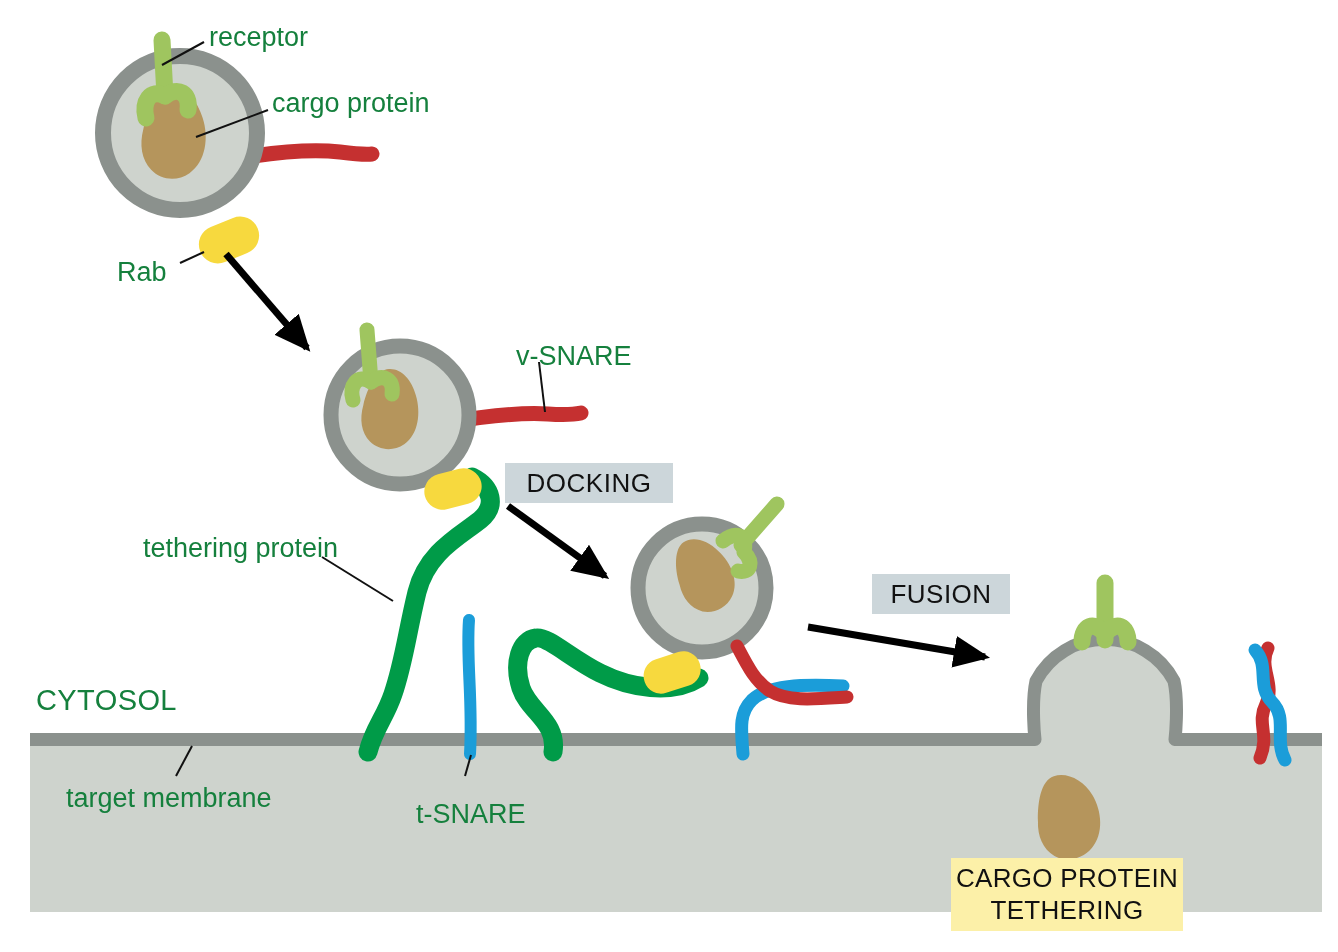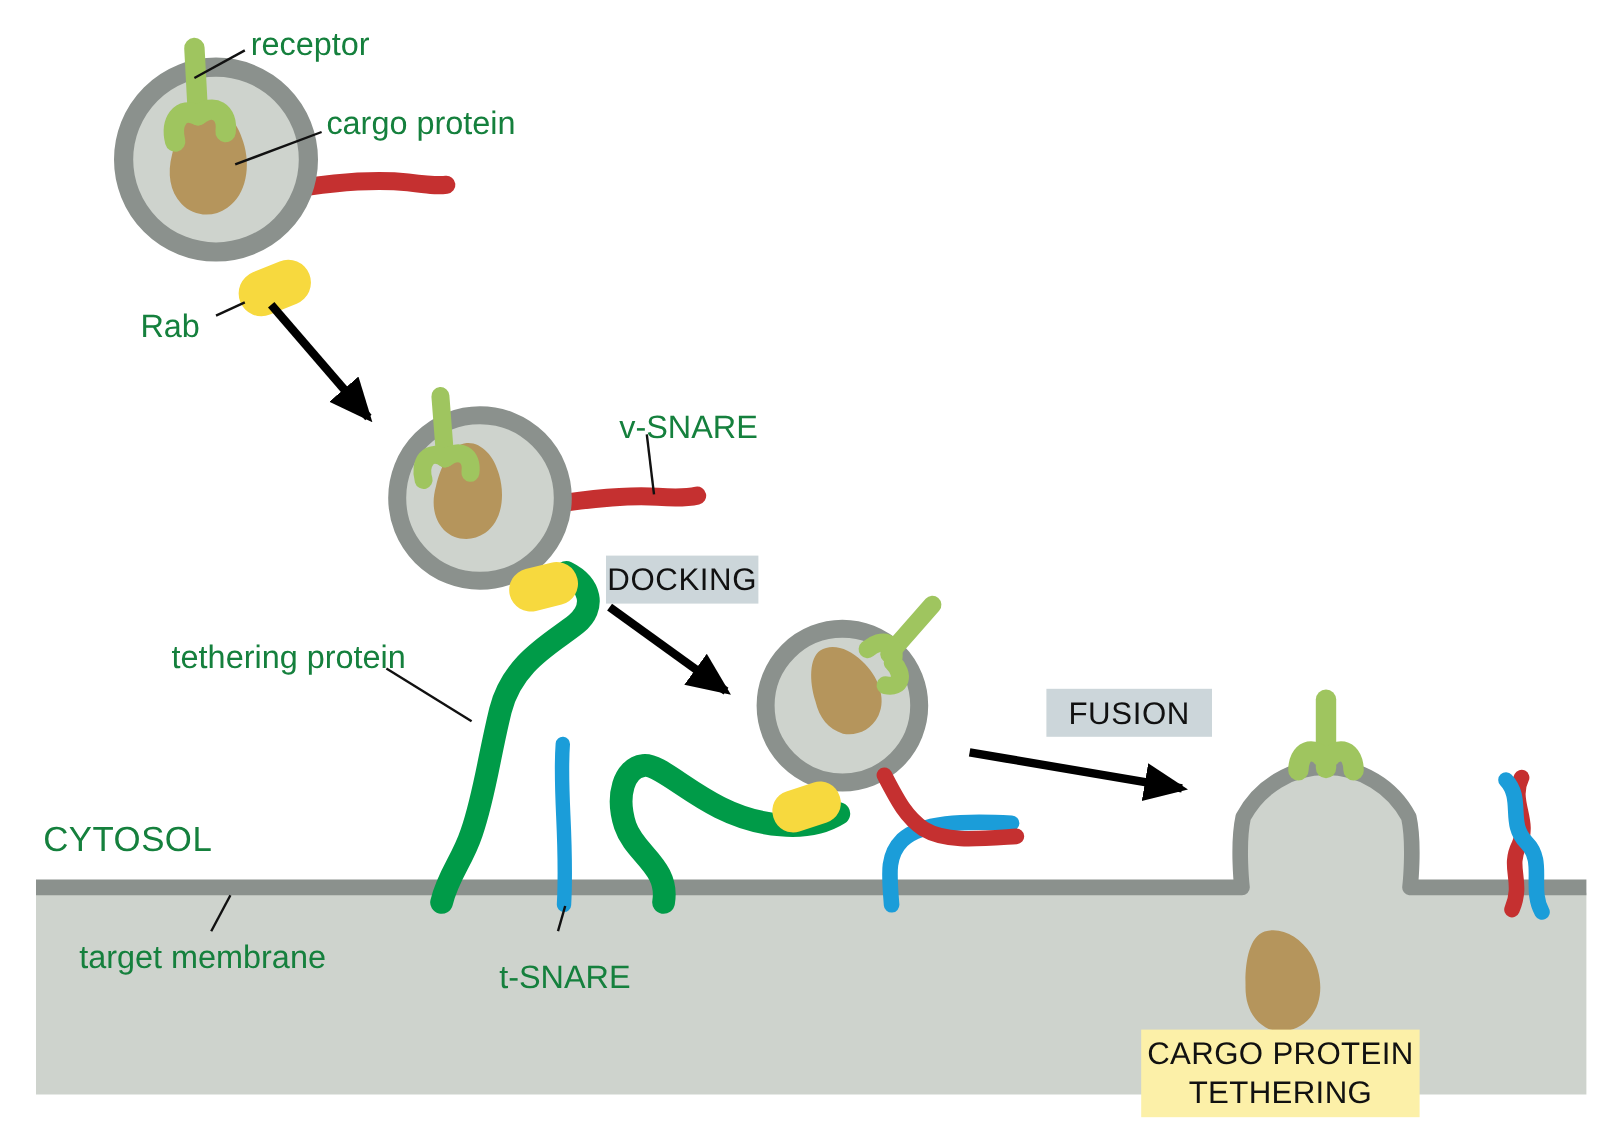--- a/index.html
+++ b/index.html
@@ -205,21 +205,21 @@
       <line x1="268" y1="110" x2="196" y2="137"></line>
       <line x1="180" y1="263" x2="204" y2="252"></line>
       <line x1="539" y1="362" x2="545" y2="412"></line>
       <line x1="322" y1="557" x2="393" y2="601"></line>
       <line x1="176" y1="776" x2="192" y2="746"></line>
       <line x1="465" y1="776" x2="471" y2="755"></line>
     </g>
 
   </svg>
 
-  <div class="stage-box" style="left:505px; top:463px; width:127px; height:40px;">
+  <div class="stage-box" style="left:505px; top:463px; width:168px; height:40px;">
     <span>DOCKING</span>
   </div>
   <div class="stage-box" style="left:836px; top:574px; width:138px; height:40px;margin-left:36px;">
     <span>FUSION</span>
   </div>
 
   <div class="txt lbl-lower" style="left:209px; top:22px;">receptor</div>
   <div class="txt lbl-lower" style="left:272px; top:88px;">cargo protein</div>
   <div class="txt lbl-lower" style="left:117px; top:257px;">Rab</div>
   <div class="txt lbl-lower" style="left:516px; top:341px;">v-SNARE</div>

